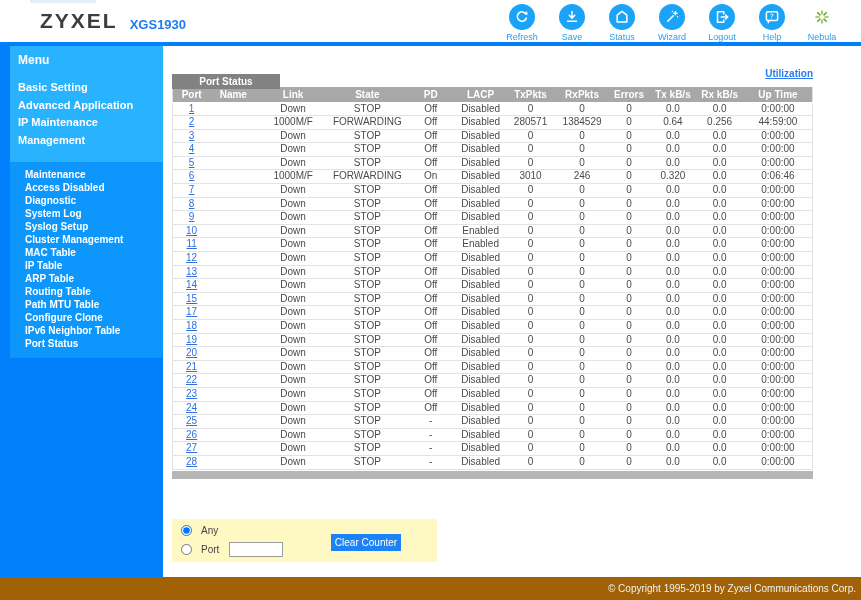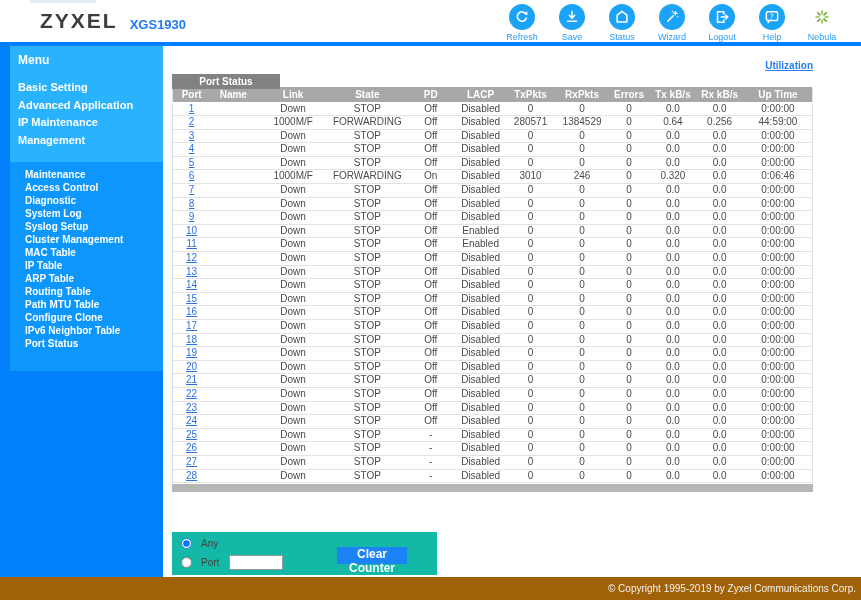--- a/index.html
+++ b/index.html
@@ -21,52 +21,52 @@
 
   .blue-line { height:4px; background:#0080ff; flex:0 0 auto; }
 
   
   .bodyrow { flex:1 1 auto; display:flex; overflow:hidden;justify-content:center; }
 
   .sidebar { width:163px; flex:0 0 163px; background:#0280fc; color:#fff; }
   .menu-panel { margin-left:10px; background:#29b2fe; padding:7px 0 13px 8px; }
   .menu-title { font-size:12px; font-weight:bold; margin-bottom:12px; }
   .nav-item { font-size:11px; font-weight:bold; line-height:17.5px; cursor:pointer; white-space:nowrap; }
-  .sub-panel { margin-left:10px; background:#0d97fc; padding:6px 0 21px 15px; }
+  .sub-panel { margin-left:10px; background:#0d97fc; padding:6px 0 8px 15px; }
   .sub-item { font-size:10px; font-weight:bold; line-height:13px; cursor:pointer; white-space:nowrap; }
 
   .content { flex:1 1 auto; background:#fff; padding-left:9px; position:relative; }
   .tab-row { width:641px; margin-top:25px; height:16px; position:relative; }
   .tab { display:inline-block; background:#828282; color:#fff; font-size:10px; font-weight:bold;
          padding:2px 0; width:108px; text-align:center; cursor:pointer; }
-  .util { position:absolute; right:0; bottom:16px; font-size:10px; font-weight:bold;
+  .util { position:absolute; right:0; bottom:8px; font-size:10px; font-weight:bold;
           color:#2a7cf0; text-decoration:underline; cursor:pointer; }
 
   table.ports { width:641px; border-collapse:collapse; table-layout:fixed;
                 border-left:1px solid #e0e0e0; border-right:1px solid #e0e0e0; }
   table.ports th { background:#a8a8a8; color:#fff; font-size:10px; font-weight:bold;
                    height:15px; text-align:center; border-bottom:1px solid #fff; }
   table.ports td { font-size:10px; color:#4a4a4a; text-align:center; height:12.6px;
                    line-height:12.6px; border-bottom:1px solid #e3e3e3; overflow:hidden; white-space:nowrap; }
   a.port-link { color:#2e6fe0; text-decoration:underline; cursor:pointer; }
   col.c0{width:5.9%} col.c1{width:7.2%} col.c2{width:11.5%} col.c3{width:11.7%}
   col.c4{width:8.1%} col.c5{width:7.5%} col.c6{width:8.1%} col.c7{width:8.0%}
   col.c8{width:6.7%} col.c9{width:7.0%} col.c10{width:7.6%} col.c11{width:10.7%}
 
   .hscroll { width:641px; height:8px; background:#b6b6b6; margin-top:1px; }
 
-  .form-panel { position:relative; margin-top:40px; width:265px; height:43px; background:#14b8a6; }
+  .form-panel { position:relative; margin-top:40px; width:265px; height:43px; background:#fef9c3; }
   .radio-row { position:absolute; left:9px; display:flex; align-items:center; font-size:10px; color:#444; }
   .radio-row.r1 { top:6px; }
   .radio-row.r2 { top:23px; }
   .radio-row input[type=radio] { width:11px; height:11px; margin-right:9px; }
   .radio-row .rlabel { min-width:24px; }
   .port-input { width:54px; height:15px; border:1px solid #9a9a9a; background:#fff; margin-left:4px; font-size:10px; }
-  .clear-btn { position:absolute; left:165px; top:15px; width:70px; height:17px; background:#1b83f5;
-               color:#fff; border:none; font-size:12px; font-family:"Liberation Sans",sans-serif; cursor:pointer;font-weight:bold; }
+  .clear-btn { position:absolute; left:159px; top:15px; width:70px; height:17px; background:#1b83f5;
+               color:#fff; border:none; font-size:10px; font-family:"Liberation Sans",sans-serif; cursor:pointer; }
 
   footer { flex:0 0 23px; height:23px; background:#a16207; color:#f2f2f2; font-size:10px;
            text-align:right; line-height:23px; padding-right:5px; }
 
   svg .st { stroke:#fff; stroke-width:2; fill:none; stroke-linecap:round; stroke-linejoin:round; }
 </style>
 </head>
 <body>
 
 <div class="app">
@@ -161,21 +161,21 @@
         <div class="menu-title">Menu</div>
         <nav id="nav-main">
             <div class="nav-item">Basic Setting</div>
             <div class="nav-item">Advanced Application</div>
             <div class="nav-item">IP Maintenance</div>
             <div class="nav-item">Management</div>
           </nav>
       </div>
       <nav class="sub-panel" id="nav-sub">
           <div class="sub-item">Maintenance</div>
-          <div class="sub-item">Access Control</div>
+          <div class="sub-item">Access Disabled</div>
           <div class="sub-item">Diagnostic</div>
           <div class="sub-item">System Log</div>
           <div class="sub-item">Syslog Setup</div>
           <div class="sub-item">Cluster Management</div>
           <div class="sub-item">MAC Table</div>
           <div class="sub-item">IP Table</div>
           <div class="sub-item">ARP Table</div>
           <div class="sub-item">Routing Table</div>
           <div class="sub-item">Path MTU Table</div>
           <div class="sub-item">Configure Clone</div>
@@ -426,34 +426,20 @@
               <td>Off</td>
               <td>Disabled</td>
               <td>0</td>
               <td>0</td>
               <td>0</td>
               <td>0.0</td>
               <td>0.0</td>
               <td>0:00:00</td>
             </tr>
             <tr>
-              <td><a class="port-link">16</a></td>
-              <td></td>
-              <td>Down</td>
-              <td>STOP</td>
-              <td>Off</td>
-              <td>Disabled</td>
-              <td>0</td>
-              <td>0</td>
-              <td>0</td>
-              <td>0.0</td>
-              <td>0.0</td>
-              <td>0:00:00</td>
-            </tr>
-            <tr>
               <td><a class="port-link">17</a></td>
               <td></td>
               <td>Down</td>
               <td>STOP</td>
               <td>Off</td>
               <td>Disabled</td>
               <td>0</td>
               <td>0</td>
               <td>0</td>
               <td>0.0</td>

